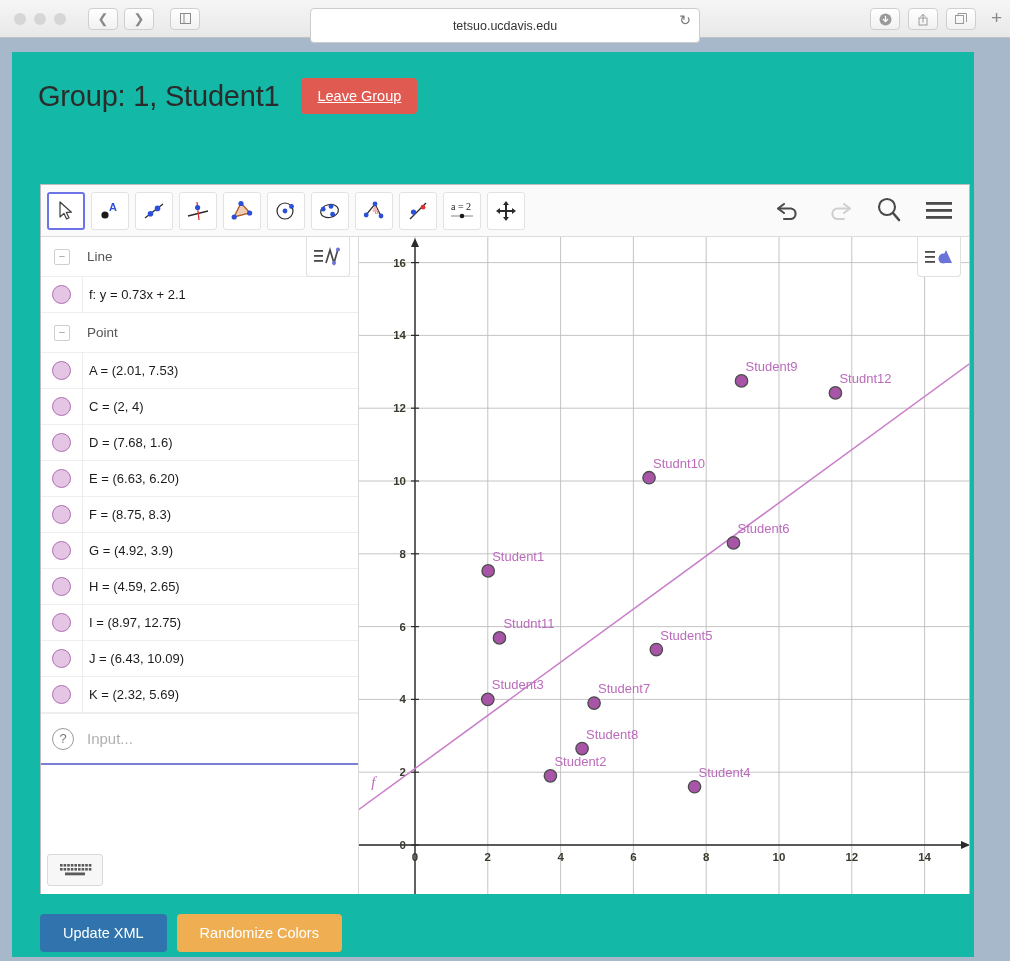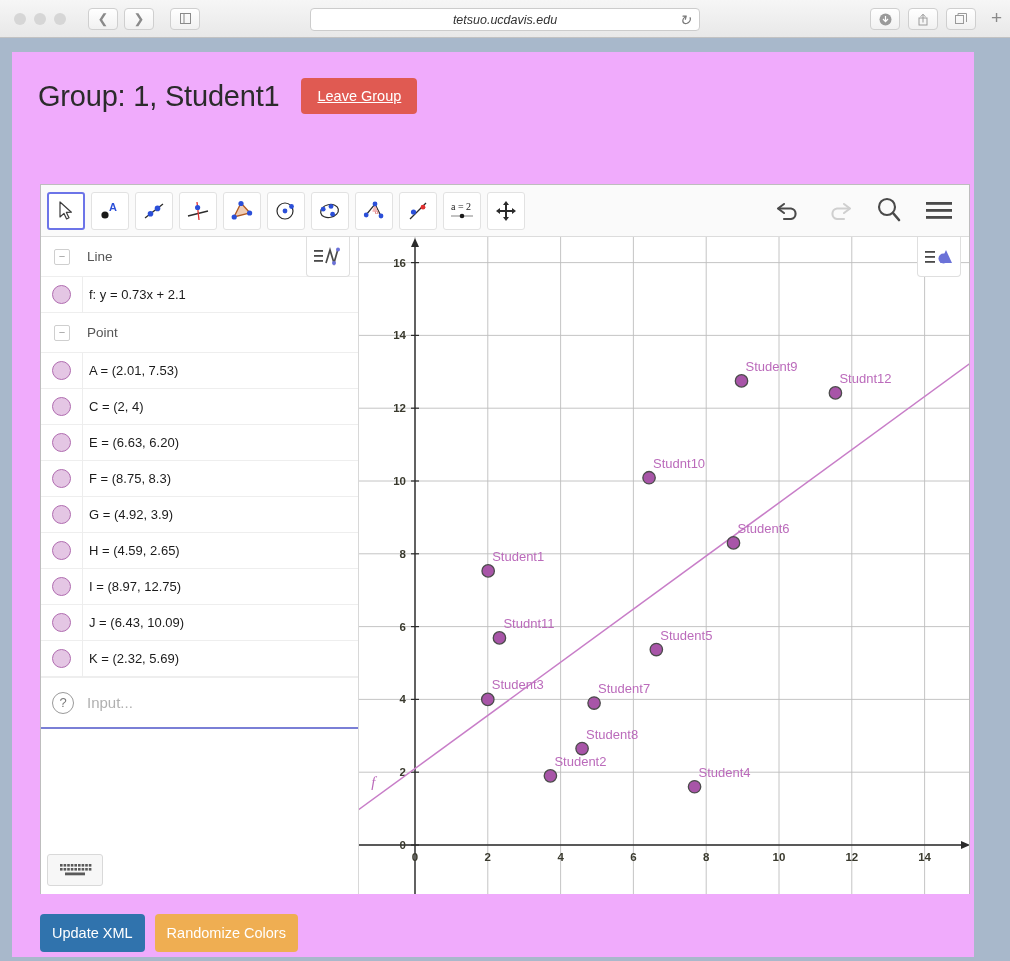--- a/index.html
+++ b/index.html
@@ -22,33 +22,33 @@
   .traffic i{ width:12px;height:12px;border-radius:50%;background:#d6d6d6;display:block; }
   .navbtns{ display:flex; gap:6px; margin-left:22px; }
   .chrome-btn{
     width:30px;height:22px;border:1px solid #cfcfcf;border-radius:4px;
     background:linear-gradient(#ffffff,#f1f1f1);
     display:flex;align-items:center;justify-content:center;
     color:#8a8a8a;font-size:13px;line-height:1;
   }
   .chrome-btn.sq{ margin-left:10px; }
   .urlbar{
-    position:absolute;left:310px;top:8px;width:390px;height:23px;
+    position:absolute;left:310px;top:8px;width:390px;height:35px;
     background:#fff;border:1px solid #ccc;border-radius:4px;
-    display:flex;align-items:center;justify-content:center;font-style:italic;
+    display:flex;align-items:center;justify-content:center;
   }
   .urlbar .u{ font-size:12.5px;color:#333; }
   .urlbar .reload{ position:absolute;right:8px;top:3px;color:#777;font-size:14px; }
   .rightbtns{ position:absolute;right:34px;top:8px;display:flex;gap:8px; }
   .plus{ position:absolute;right:8px;top:8px;color:#8a8a8a;font-size:19px;line-height:20px; }
 
   
   .page{
     position:absolute;left:12px;top:52px;width:962px;height:905px;
-    background:#f0abfc;
+    background:#14b8a6;
   }
 
   .hdr{ display:flex; align-items:center; gap:22px; padding:26px 0 0 26px; }
   .hdr h1{
     margin:0; font-size:29px; font-weight:400; color:#2b2b2b; letter-spacing:-0.2px;
   }
   .leave-btn{
     background:#e05a52; color:#fff; border:none; border-radius:4px;
     font-size:14.5px; padding:10px 16px; cursor:pointer;
     font-family:"Liberation Sans", sans-serif;
@@ -119,21 +119,21 @@
   .graphics{ position:relative; flex:1; background:#fff; overflow:hidden; }
   .gv-style-btn{
     position:absolute; right:8px; top:0; width:44px;height:40px; z-index:5;
     background:#fff;border:1px solid #dfdfdf;border-top:none;border-radius:0 0 4px 4px;
     display:flex;align-items:center;justify-content:center;cursor:pointer;
   }
 
   
   .controls{ position:absolute; left:28px; top:862px; display:flex; gap:10px; }
   .btn{
-    border:none;border-radius:4px;color:#fff;font-size:14.5px;padding:11px 12px;cursor:pointer;
+    border:none;border-radius:4px;color:#fff;font-size:14.5px;padding:11px 23px;cursor:pointer;
     font-family:"Liberation Sans", sans-serif;
   }
   .btn.blue{ background:#3073ad; }
   .btn.orange{ background:#efae52; }
 </style>
 </head>
 <body>
 
 <div class="browser-chrome">
   <div class="traffic">
@@ -334,20 +334,25 @@
           </div>
           <div class="row">
             <div class="marble"></div>
             <div class="sep"></div>
             <div class="itemtxt">A = (2.01, 7.53)</div>
           </div>
           <div class="row">
             <div class="marble"></div>
             <div class="sep"></div>
             <div class="itemtxt">C = (2, 4)</div>
+          </div>
+          <div class="row">
+            <div class="marble"></div>
+            <div class="sep"></div>
+            <div class="itemtxt">D = (7.68, 1.6)</div>
           </div>
           <div class="row">
             <div class="marble"></div>
             <div class="sep"></div>
             <div class="itemtxt">E = (6.63, 6.20)</div>
           </div>
           <div class="row">
             <div class="marble"></div>
             <div class="sep"></div>
             <div class="itemtxt">F = (8.75, 8.3)</div>

